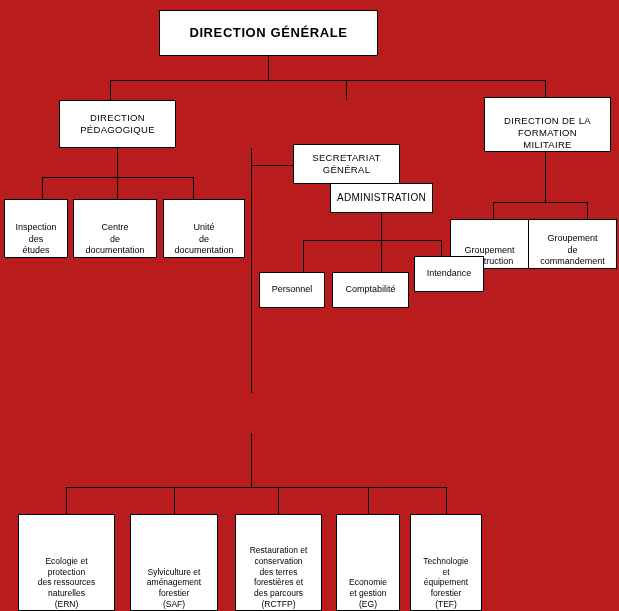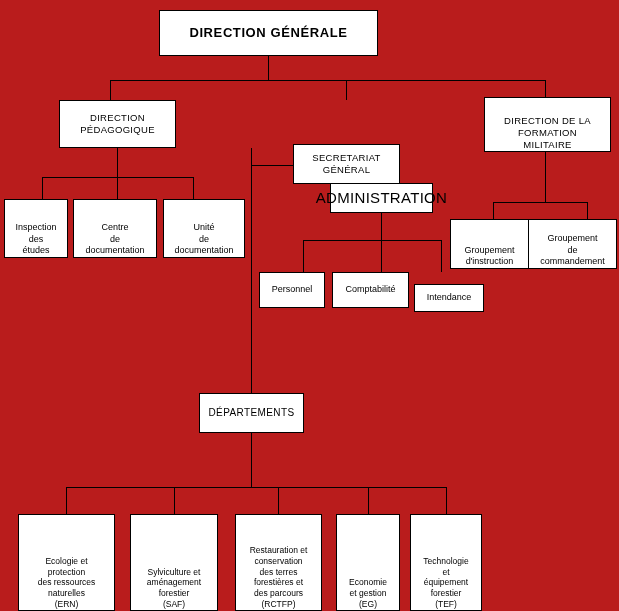--- a/index.html
+++ b/index.html
@@ -39,21 +39,21 @@
   }
   .lvl2 .txt {
     font-size: 9.5px;
     font-weight: normal;
     letter-spacing: 0.3px;
   }
   .lvl3 .txt {
     font-size: 9px;
   }
   .admin-box .txt {
-    font-size: 15px;
+    font-size: 10px;
     letter-spacing: 0.3px;
   }
   .dept-title .txt {
     font-size: 10px;
     letter-spacing: 0.4px;
   }
   .dept .txt {
     font-size: 8.5px;
   }
   .box.top-align {
@@ -166,27 +166,24 @@
   </div>
 
   <div class="box lvl3" style="left:259px; top:272px; width:66px; height:36px;">
     <span class="txt">Personnel</span>
   </div>
 
   <div class="box lvl3" style="left:332px; top:272px; width:77px; height:36px;">
     <span class="txt">Comptabilité</span>
   </div>
 
-  <div class="box lvl3" style="left:414px; top:284px; width:70px; height:28px;">
+  <div class="box lvl3" style="left:414px; top:256px; width:70px; height:36px;">
     <span class="txt">Intendance</span>
   </div>
 
-  <div class="box dept-title" style="left:199px; top:393px; width:105px; height:40px;">
-    <span class="txt">DÉPARTEMENTS</span>
-  </div>
 
   <div class="box dept top-align" style="left:18px; top:514px; width:97px; height:97px;">
     <span class="txt">Ecologie et
 protection
 des ressources
 naturelles
 (ERN)</span>
   </div>
 
   <div class="box dept top-align" style="left:130px; top:514px; width:88px; height:97px;">

